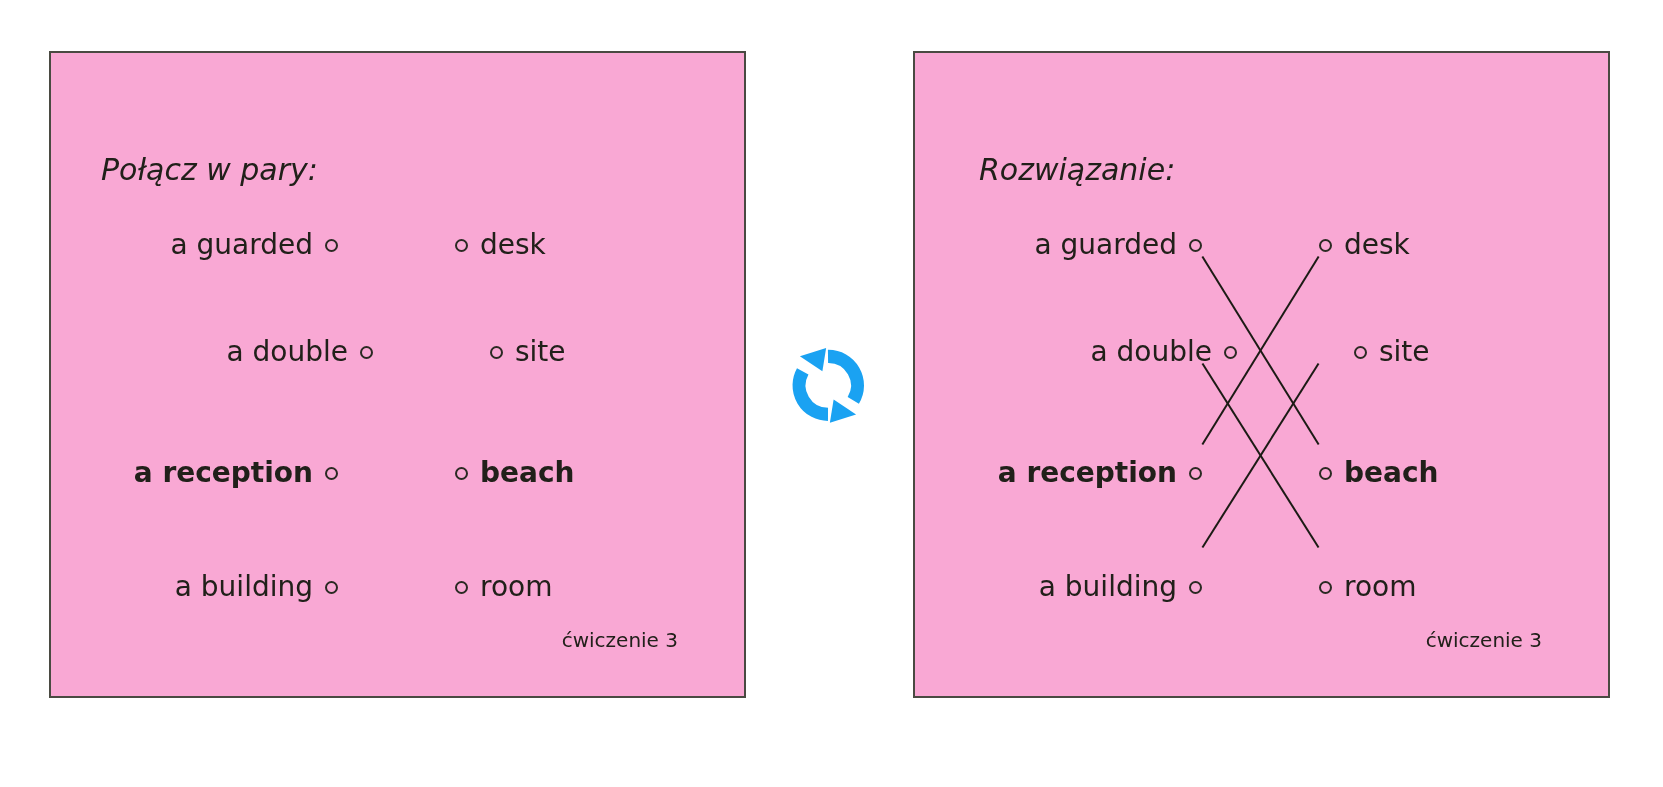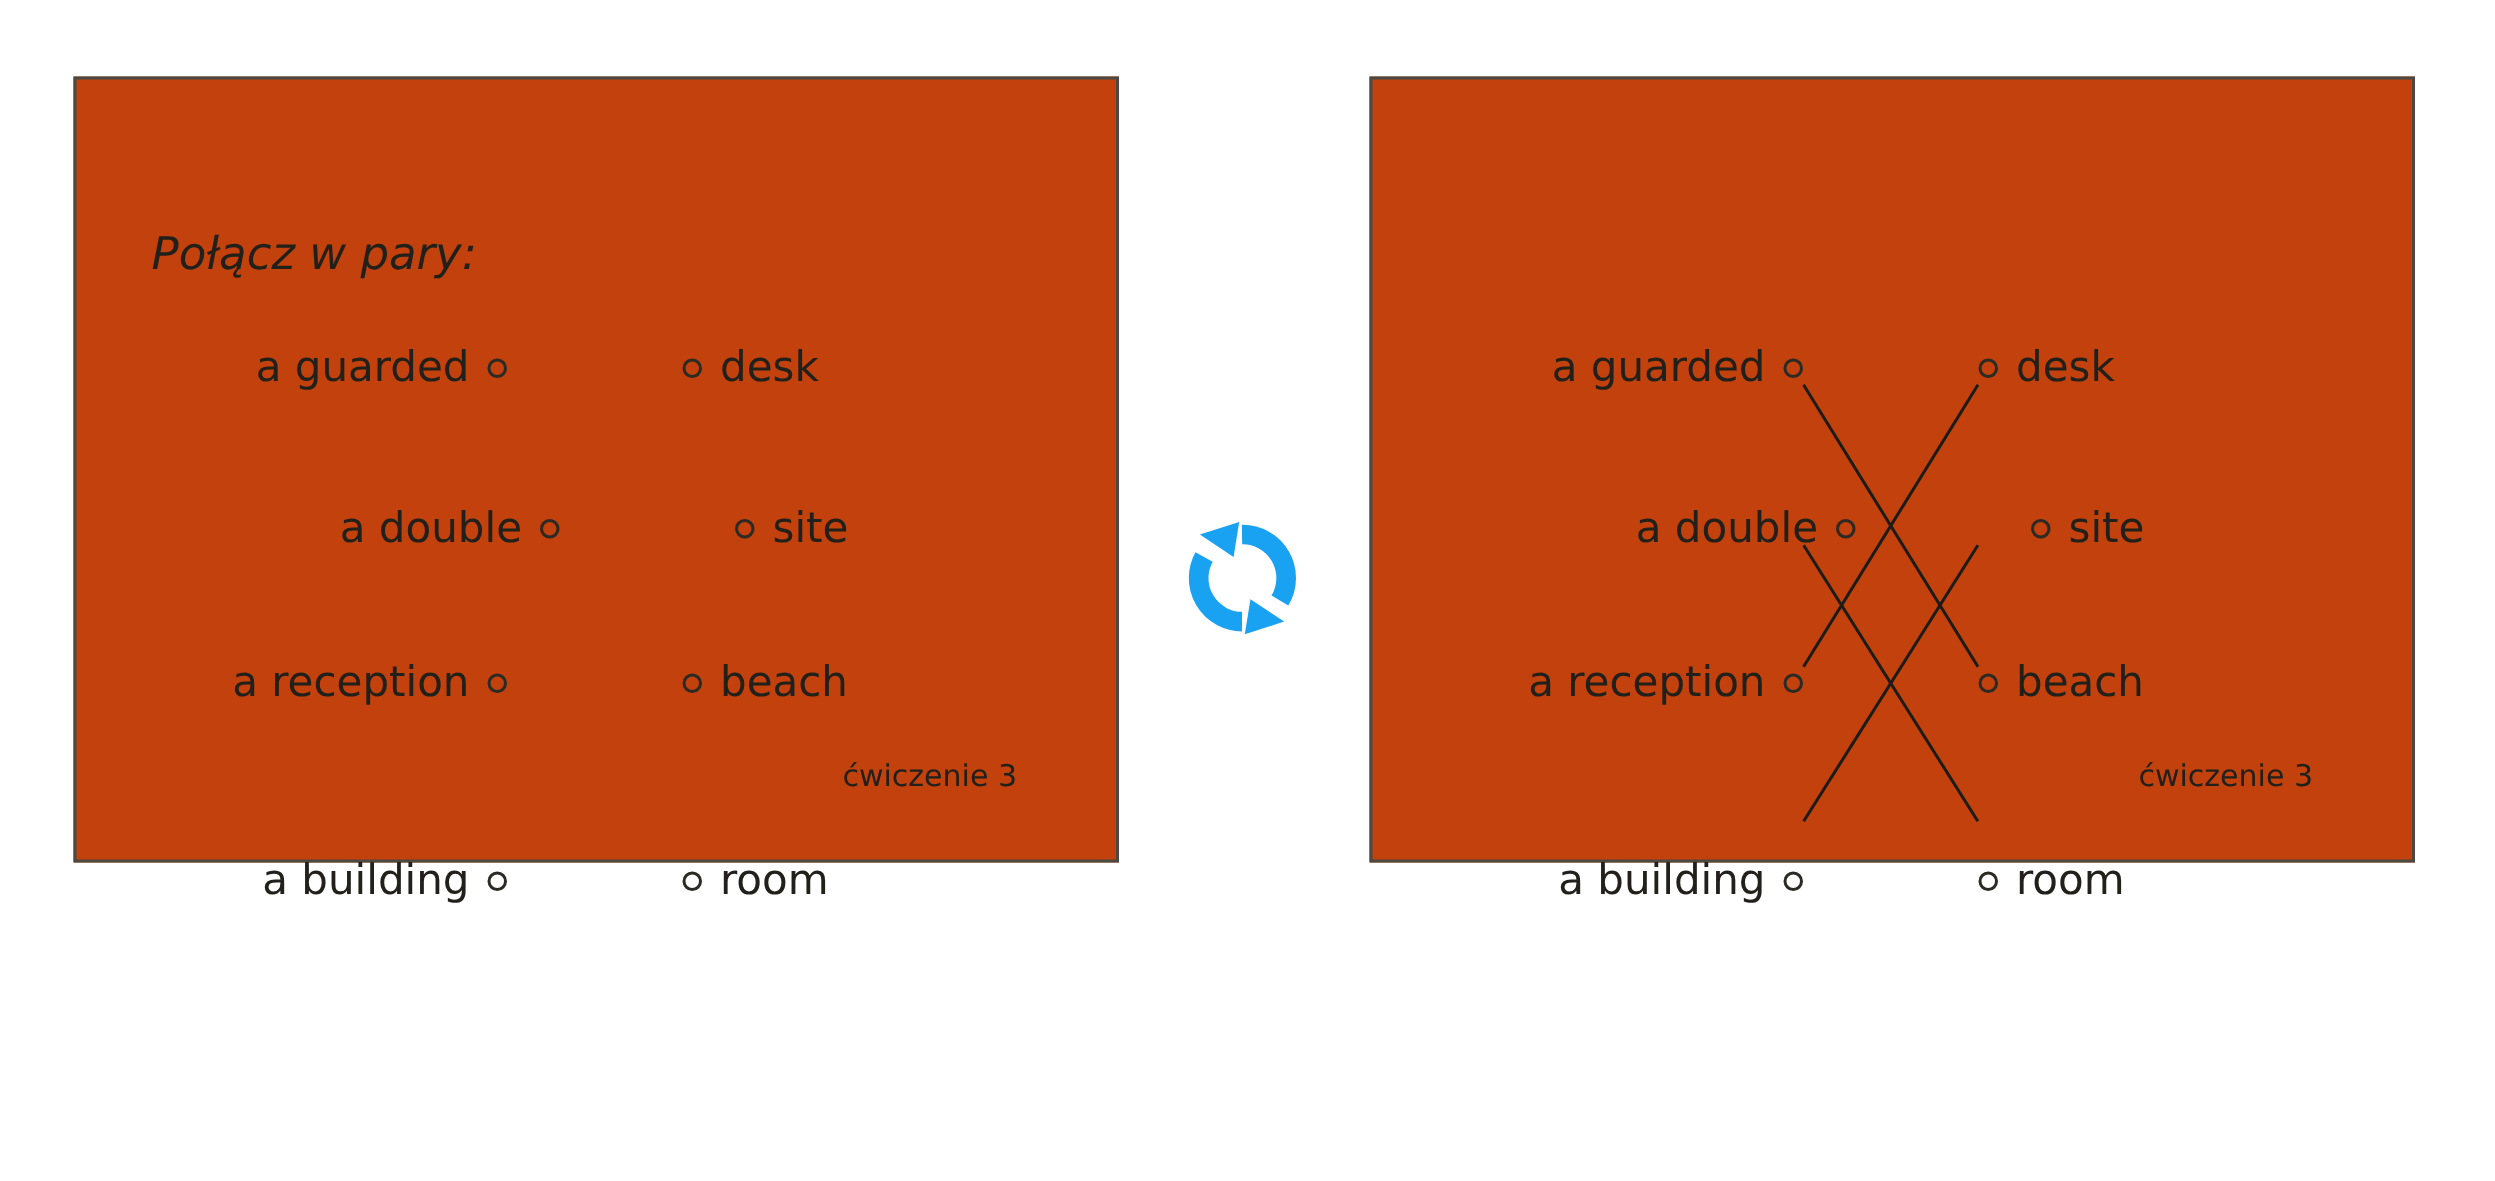--- a/index.html
+++ b/index.html
@@ -3,33 +3,33 @@
 <meta charset="utf-8">
 <style>
   html,body{margin:0;padding:0;background:#ffffff;}
   body{
     width:1663px;height:787px;position:relative;
     font-family:"DejaVu Sans","Liberation Sans",sans-serif;
     color:#21201a;
   }
   .stage{position:absolute;inset:0;}
   .card{
-    position:absolute;top:51px;width:697px;height:524px;
-    background:#c2410c;border:2px solid #4a4a42;box-sizing:border-box;
+    position:absolute;top:51px;width:697px;height:647px;
+    background:#f9a8d4;border:2px solid #4a4a42;box-sizing:border-box;
   }
   .card-exercise{left:49px;}
   .card-solution{left:913px;}
   .card-title{
     position:absolute;top:100px;font-size:30px;font-style:italic;
     line-height:34px;white-space:nowrap;
   }
   .card-exercise .card-title{left:50px;}
   .card-solution .card-title{left:64px;}
   .row{position:absolute;left:0;width:100%;height:34px;line-height:34px;font-size:28px;}
-  .row-0{top:175px;} .row-1{top:282px;margin-left:35px;} .row-2{top:385px;} .row-3{top:517px;}
+  .row-0{top:175px;} .row-1{top:282px;margin-left:35px;} .row-2{top:403px;font-weight:bold;} .row-3{top:517px;}
   .lword{position:absolute;left:0;top:0;width:262px;text-align:right;white-space:nowrap;}
   .rword{position:absolute;left:429px;top:0;white-space:nowrap;}
   .dot{
     position:absolute;top:11px;width:13px;height:13px;box-sizing:border-box;
     border:2px solid #2b2a23;border-radius:50%;background:transparent;
   }
   .dotL{left:274px;} .dotR{left:404px;}
   .card-footer{
     position:absolute;right:66px;bottom:44px;font-size:20px;white-space:nowrap;
   }
@@ -85,20 +85,21 @@
   </svg>
 
   <div class="card card-solution">
     <svg class="connections" xmlns="http://www.w3.org/2000/svg">
         <line x1="287.34260999001185" y1="203.5534469069422" x2="403.65739000998815" y2="391.4465530930578" stroke="#1c1b15" stroke-width="2"></line>
         <line x1="287.43789258436607" y1="310.4938913259955" x2="403.56210741563393" y2="494.5061086740045" stroke="#1c1b15" stroke-width="2"></line>
         <line x1="287.34260999001185" y1="391.4465530930578" x2="403.65739000998815" y2="203.5534469069422" stroke="#1c1b15" stroke-width="2"></line>
         <line x1="287.43789258436607" y1="494.5061086740045" x2="403.56210741563393" y2="310.4938913259955" stroke="#1c1b15" stroke-width="2"></line>
       </svg>
 
+    <div class="card-title">Rozwiązanie:</div>
 
     <div class="row row-0">
       <span class="lword">a guarded</span>
       <span class="dot dotL"></span>
       <span class="dot dotR"></span>
       <span class="rword">desk</span>
     </div>
     <div class="row row-1">
       <span class="lword">a double</span>
       <span class="dot dotL"></span>

